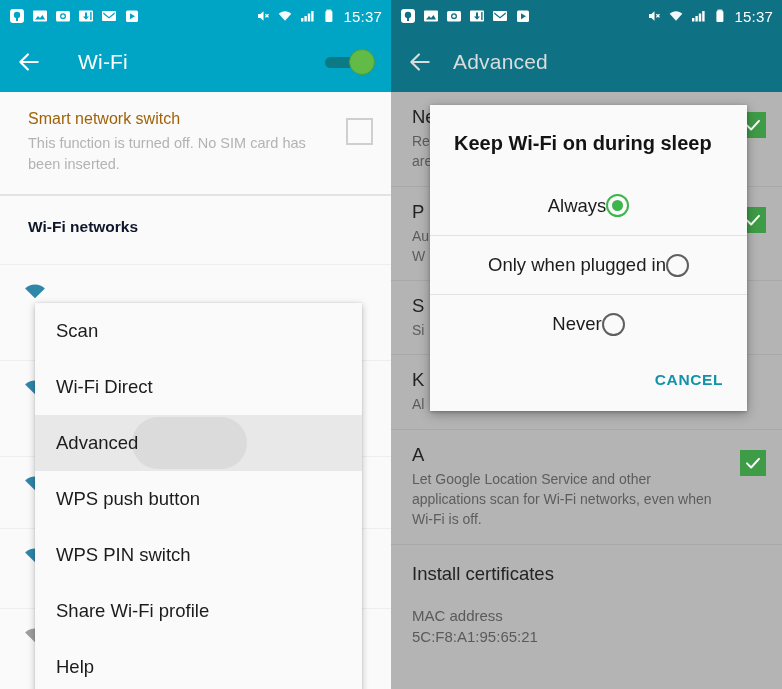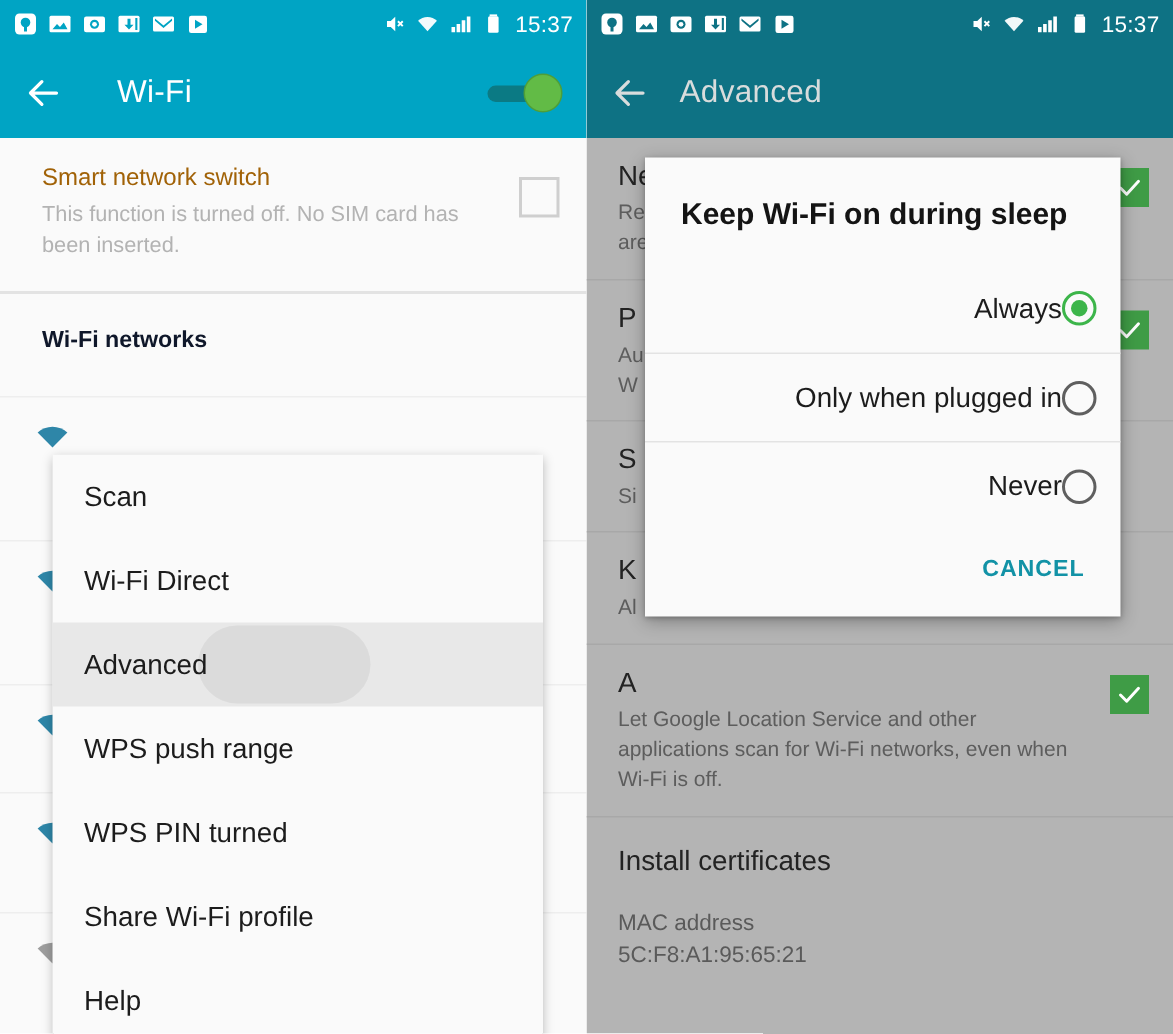--- a/index.html
+++ b/index.html
@@ -116,22 +116,22 @@
   .dialog {
     position: absolute; left: 39px; top: 105px; width: 317px;
     background: #fafafa; z-index: 40;
     box-shadow: 0 3px 11px rgba(0,0,0,.3), 0 1px 3px rgba(0,0,0,.22);
   }
   .dialog-title {
     font-size: 20px; font-weight: 700; color: #141414;
     padding: 27px 24px 21px 24px;
   }
   .radio-item {
-    display: flex; align-items: center; justify-content: flex-end;
-    padding: 0 16px; height: 59px;
+    display: flex; align-items: center; justify-content: center;
+    padding: 0 26px; height: 59px;
   }
   .radio-item + .radio-item { border-top: 1px solid #e3e3e3; }
   .radio-label { font-size: 18.5px; color: #1c1c1c; }
   .radio-circle {
     width: 23px; height: 23px; border-radius: 50%;
     border: 2px solid #5f5f5f; flex: none;
   }
   .radio-circle.on {
     border-color: #3cb54a;
     display: flex; align-items: center; justify-content: center;
@@ -263,24 +263,24 @@
         <span class="menu-item-label">Scan</span>
       </div>
       <div class="menu-item">
         <span class="menu-item-label">Wi-Fi Direct</span>
       </div>
       <div class="menu-item highlight">
         <span class="ripple"></span>
         <span class="menu-item-label">Advanced</span>
       </div>
       <div class="menu-item">
-        <span class="menu-item-label">WPS push range</span>
-      </div>
-      <div class="menu-item">
-        <span class="menu-item-label">WPS PIN turned</span>
+        <span class="menu-item-label">WPS push button</span>
+      </div>
+      <div class="menu-item">
+        <span class="menu-item-label">WPS PIN switch</span>
       </div>
       <div class="menu-item">
         <span class="menu-item-label">Share Wi-Fi profile</span>
       </div>
       <div class="menu-item">
         <span class="menu-item-label">Help</span>
       </div>
     </div>
   </div>
 

